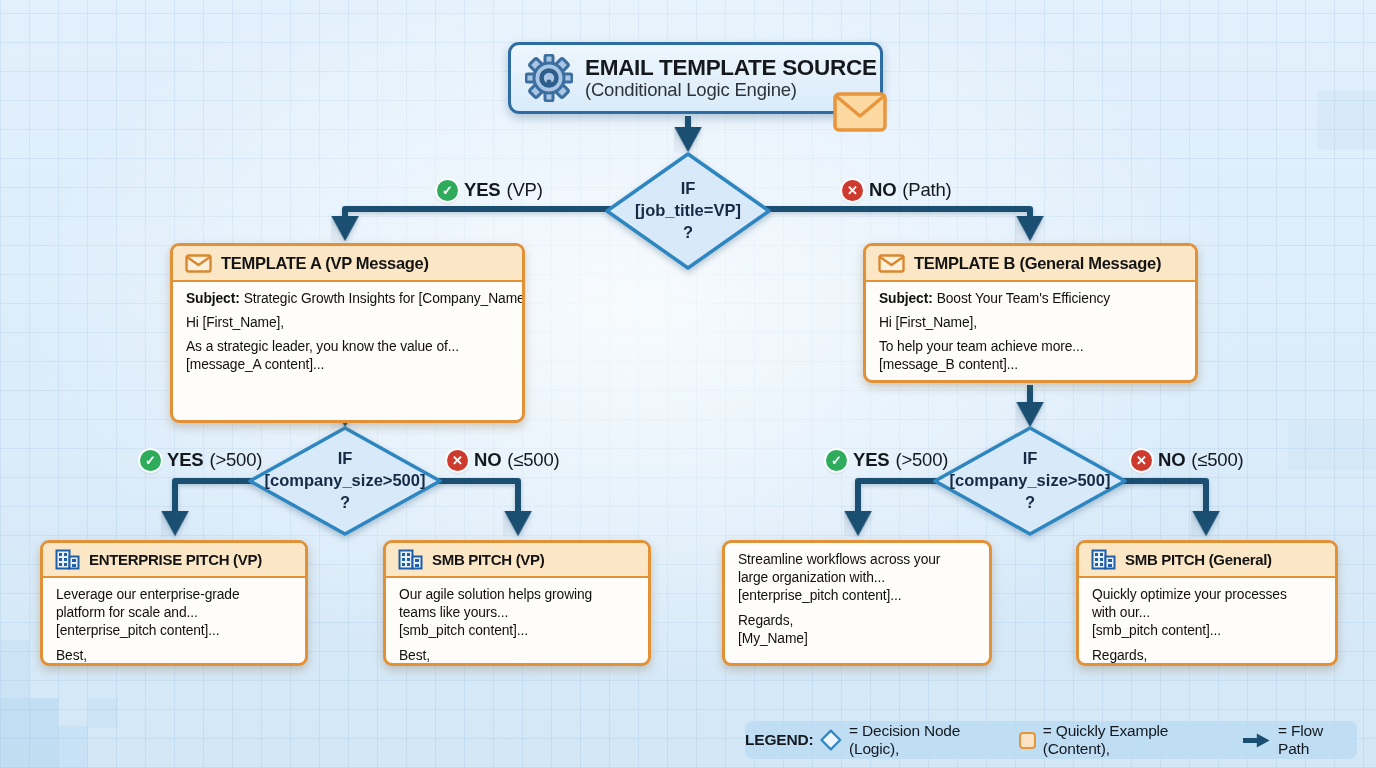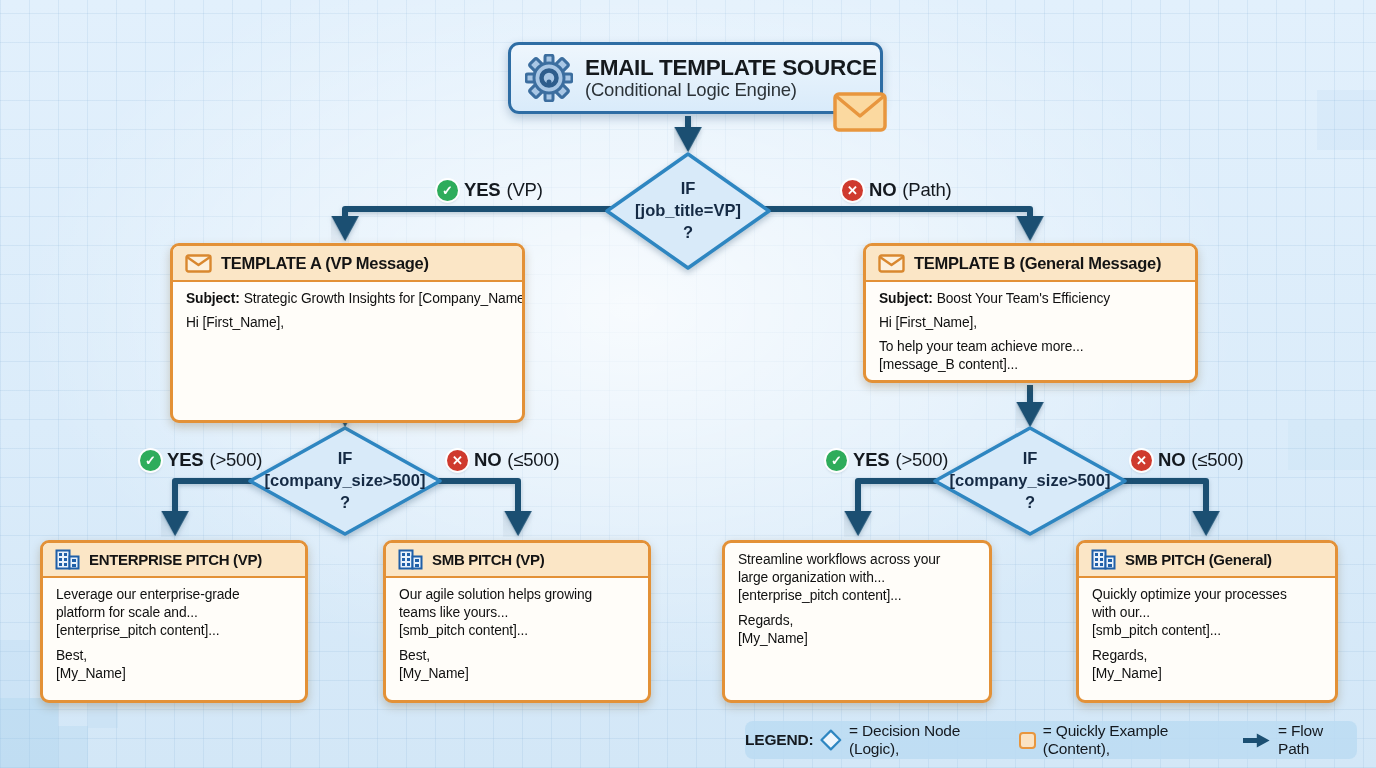--- a/index.html
+++ b/index.html
@@ -73,21 +73,21 @@
   .card-bd p{ margin-bottom:6px; }
   .subject{ white-space:nowrap; }
   .subject b{ margin-right:4px; }
   .ml{ white-space:pre-line; }
 
   .tA{ left:170px; top:243px; width:355px; height:180px; }
   .tB{ left:863px; top:243px; width:335px; height:140px; }
   .tA .card-hd,.tB .card-hd{ height:36px; }
   .tA .ttl,.tB .ttl{ font-size:16.5px; }
 
-  .pbox{ top:540px; height:163px; }
+  .pbox{ top:540px; height:126px; }
   .p1{ left:40px;  width:268px; }
   .p2{ left:383px; width:268px; }
   .p3{ left:722px; width:270px; }
   .p4{ left:1076px; width:262px; }
   .pbox .card-hd{ height:35px; }
   .pbox .ttl{ font-size:15px; }
   .pbox .card-bd p{ margin-bottom:7px; }
 
   
   .legend{
@@ -207,20 +207,22 @@
   <div class="card-hd">
     <svg width="27" height="19" viewBox="0 0 27 19">
       <rect x="1.5" y="1.5" width="24" height="16" rx="2" fill="#fdf1dd" stroke="#d9882f" stroke-width="2.4"></rect>
       <path d="M2,3 L13.5,11 L25,3" fill="none" stroke="#d9882f" stroke-width="2.4" stroke-linejoin="round"></path>
     </svg>
     <span class="ttl">TEMPLATE A (VP Message)</span>
   </div>
   <div class="card-bd">
     <p class="subject"><b>Subject:</b><span>Strategic Growth Insights for [Company_Name]</span></p>
     <p>Hi [First_Name],</p>
+    <p class="ml">As a strategic leader, you know the value of...
+[message_A content]...</p>
   </div>
 </div>
 
 <div class="abs card tB">
   <div class="card-hd">
     <svg width="27" height="19" viewBox="0 0 27 19">
       <rect x="1.5" y="1.5" width="24" height="16" rx="2" fill="#fdf1dd" stroke="#d9882f" stroke-width="2.4"></rect>
       <path d="M2,3 L13.5,11 L25,3" fill="none" stroke="#d9882f" stroke-width="2.4" stroke-linejoin="round"></path>
     </svg>
     <span class="ttl">TEMPLATE B (General Message)</span>

